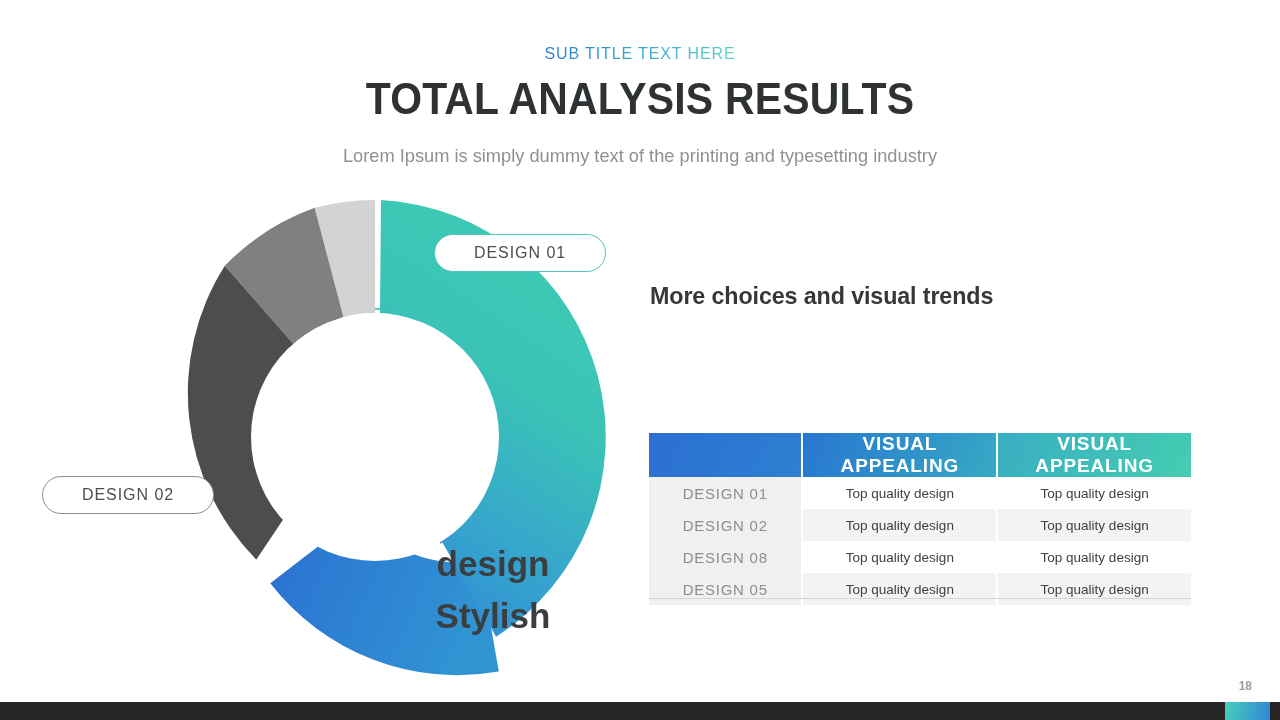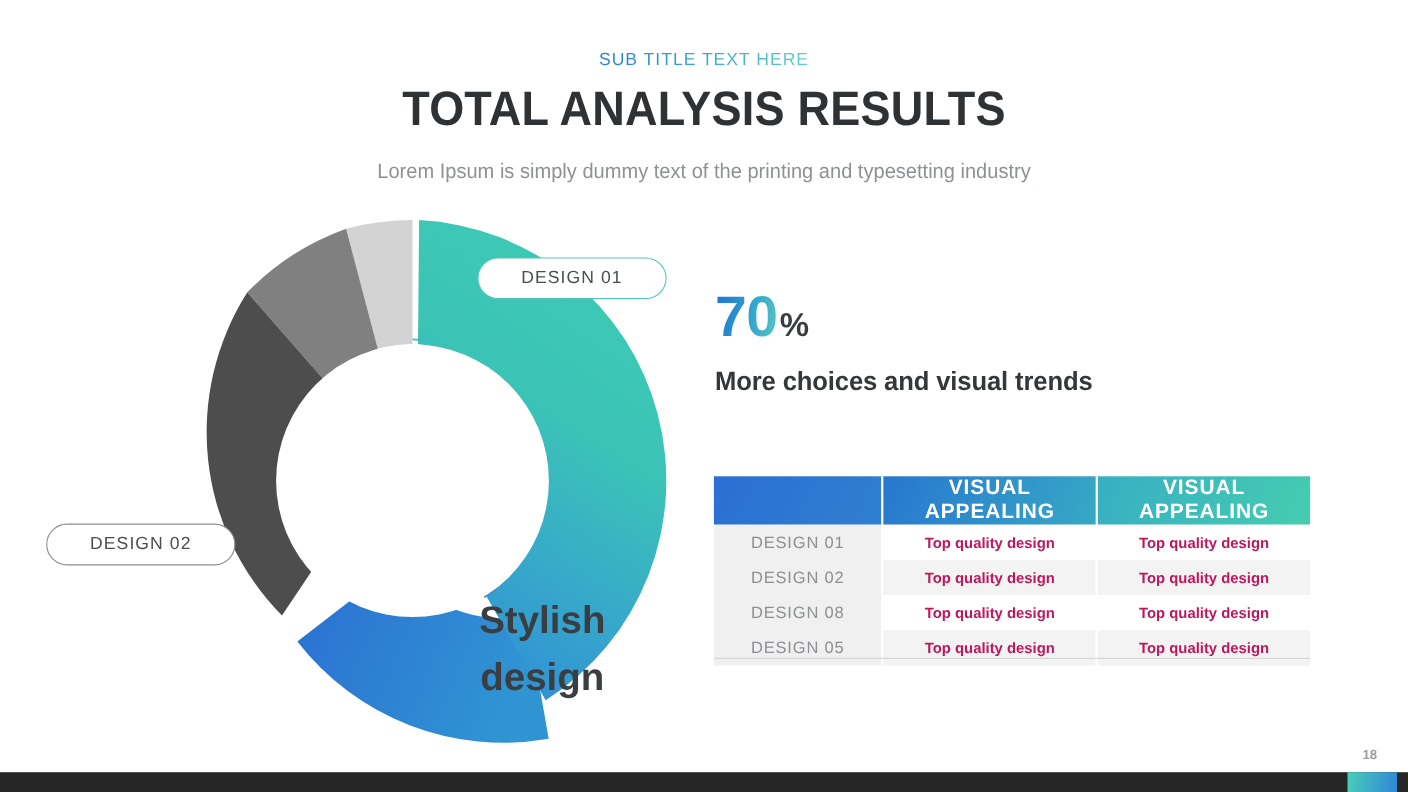--- a/index.html
+++ b/index.html
@@ -192,26 +192,26 @@
     color: #8c8f91;
     font-size: 15px;
     letter-spacing: 0.05em;
     text-align: center;
     vertical-align: middle;
     border-right: 2px solid #ffffff;
     font-weight: 300;
   }
   .td-val {
     height: 32px;
-    color: #be185d;
+    color: #404040;
     font-size: 13.5px;
     text-align: center;
     vertical-align: middle;
     border-right: 2px solid #ffffff;
-    font-weight: 700;
+    font-weight: 400;
   }
   .td-val.last { border-right: none; }
   .row-odd .td-val { background: #ffffff; }
   .row-even .td-val { background: #f3f3f3; }
   .table-bottom-rule {
     position: absolute;
     left: 649px;
     top: 598px;
     width: 542px;
     height: 1px;
@@ -286,37 +286,33 @@
     </g>
 
     <path fill="url(#gradMain)" d="M 263.00 20.08 A 237 237 0 0 1 378.05 456.66 L 322.14 358.52 A 124 124 0 0 0 262.00 133.04 Z"></path>
 
     <path fill="none" stroke="url(#gradRing)" stroke-width="1.6" d="M 257.00 128.60 A 128.4 128.4 0 0 1 322.00 363.00"></path>
 
     <circle cx="257" cy="257" r="124" fill="#ffffff"></circle>
   </svg>
 
   <div class="donut-center-text">
+    <div>design</div>
     <div>Stylish</div>
-    <div>design</div>
   </div>
 </div>
 
 <div class="pill pill-1">
   <span>DESIGN 01</span>
 </div>
 <div class="pill pill-2">
   <span>DESIGN 02</span>
 </div>
 
 <div class="right">
-  <div class="pct">
-    <span class="pct-num">70</span>
-    <span class="pct-sym">%</span>
-  </div>
   <div class="r-head">More choices and visual trends</div>
 </div>
 
 <table class="table">
   <thead>
     <tr>
       <th class="th-blank"></th>
       <th class="th-cell th-c1">VISUAL APPEALING</th>
       <th class="th-cell th-c2">VISUAL APPEALING</th>
     </tr>

